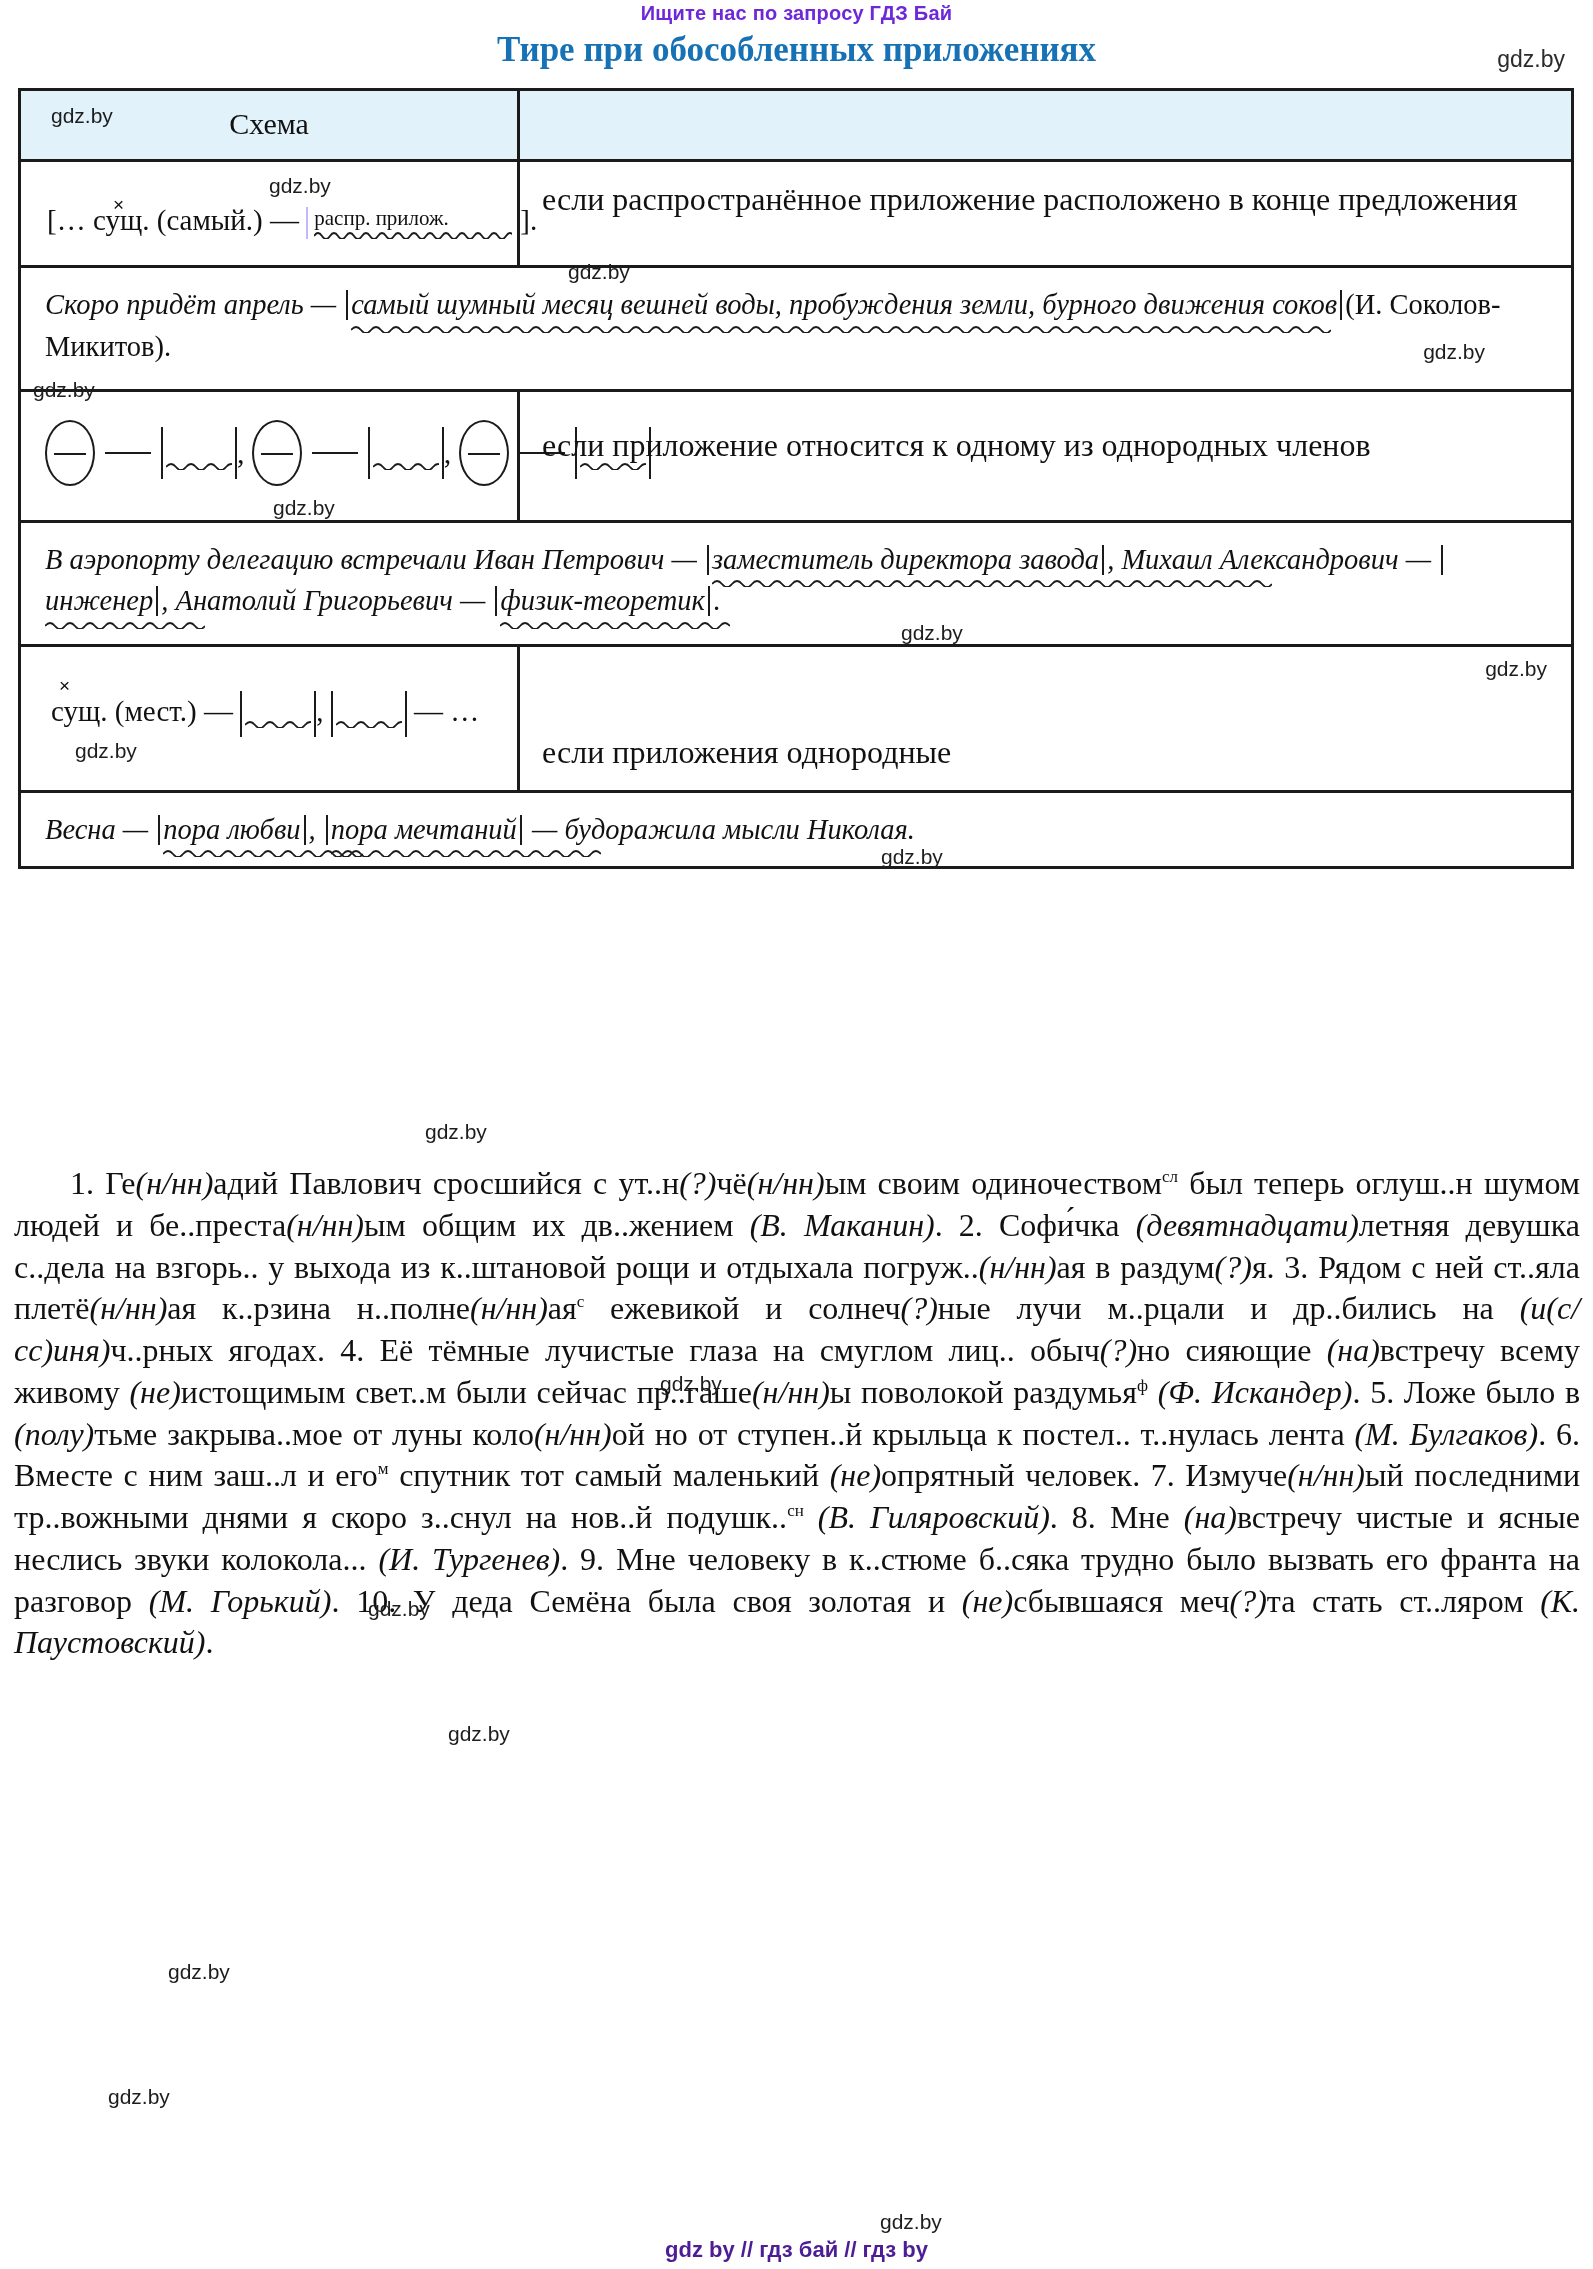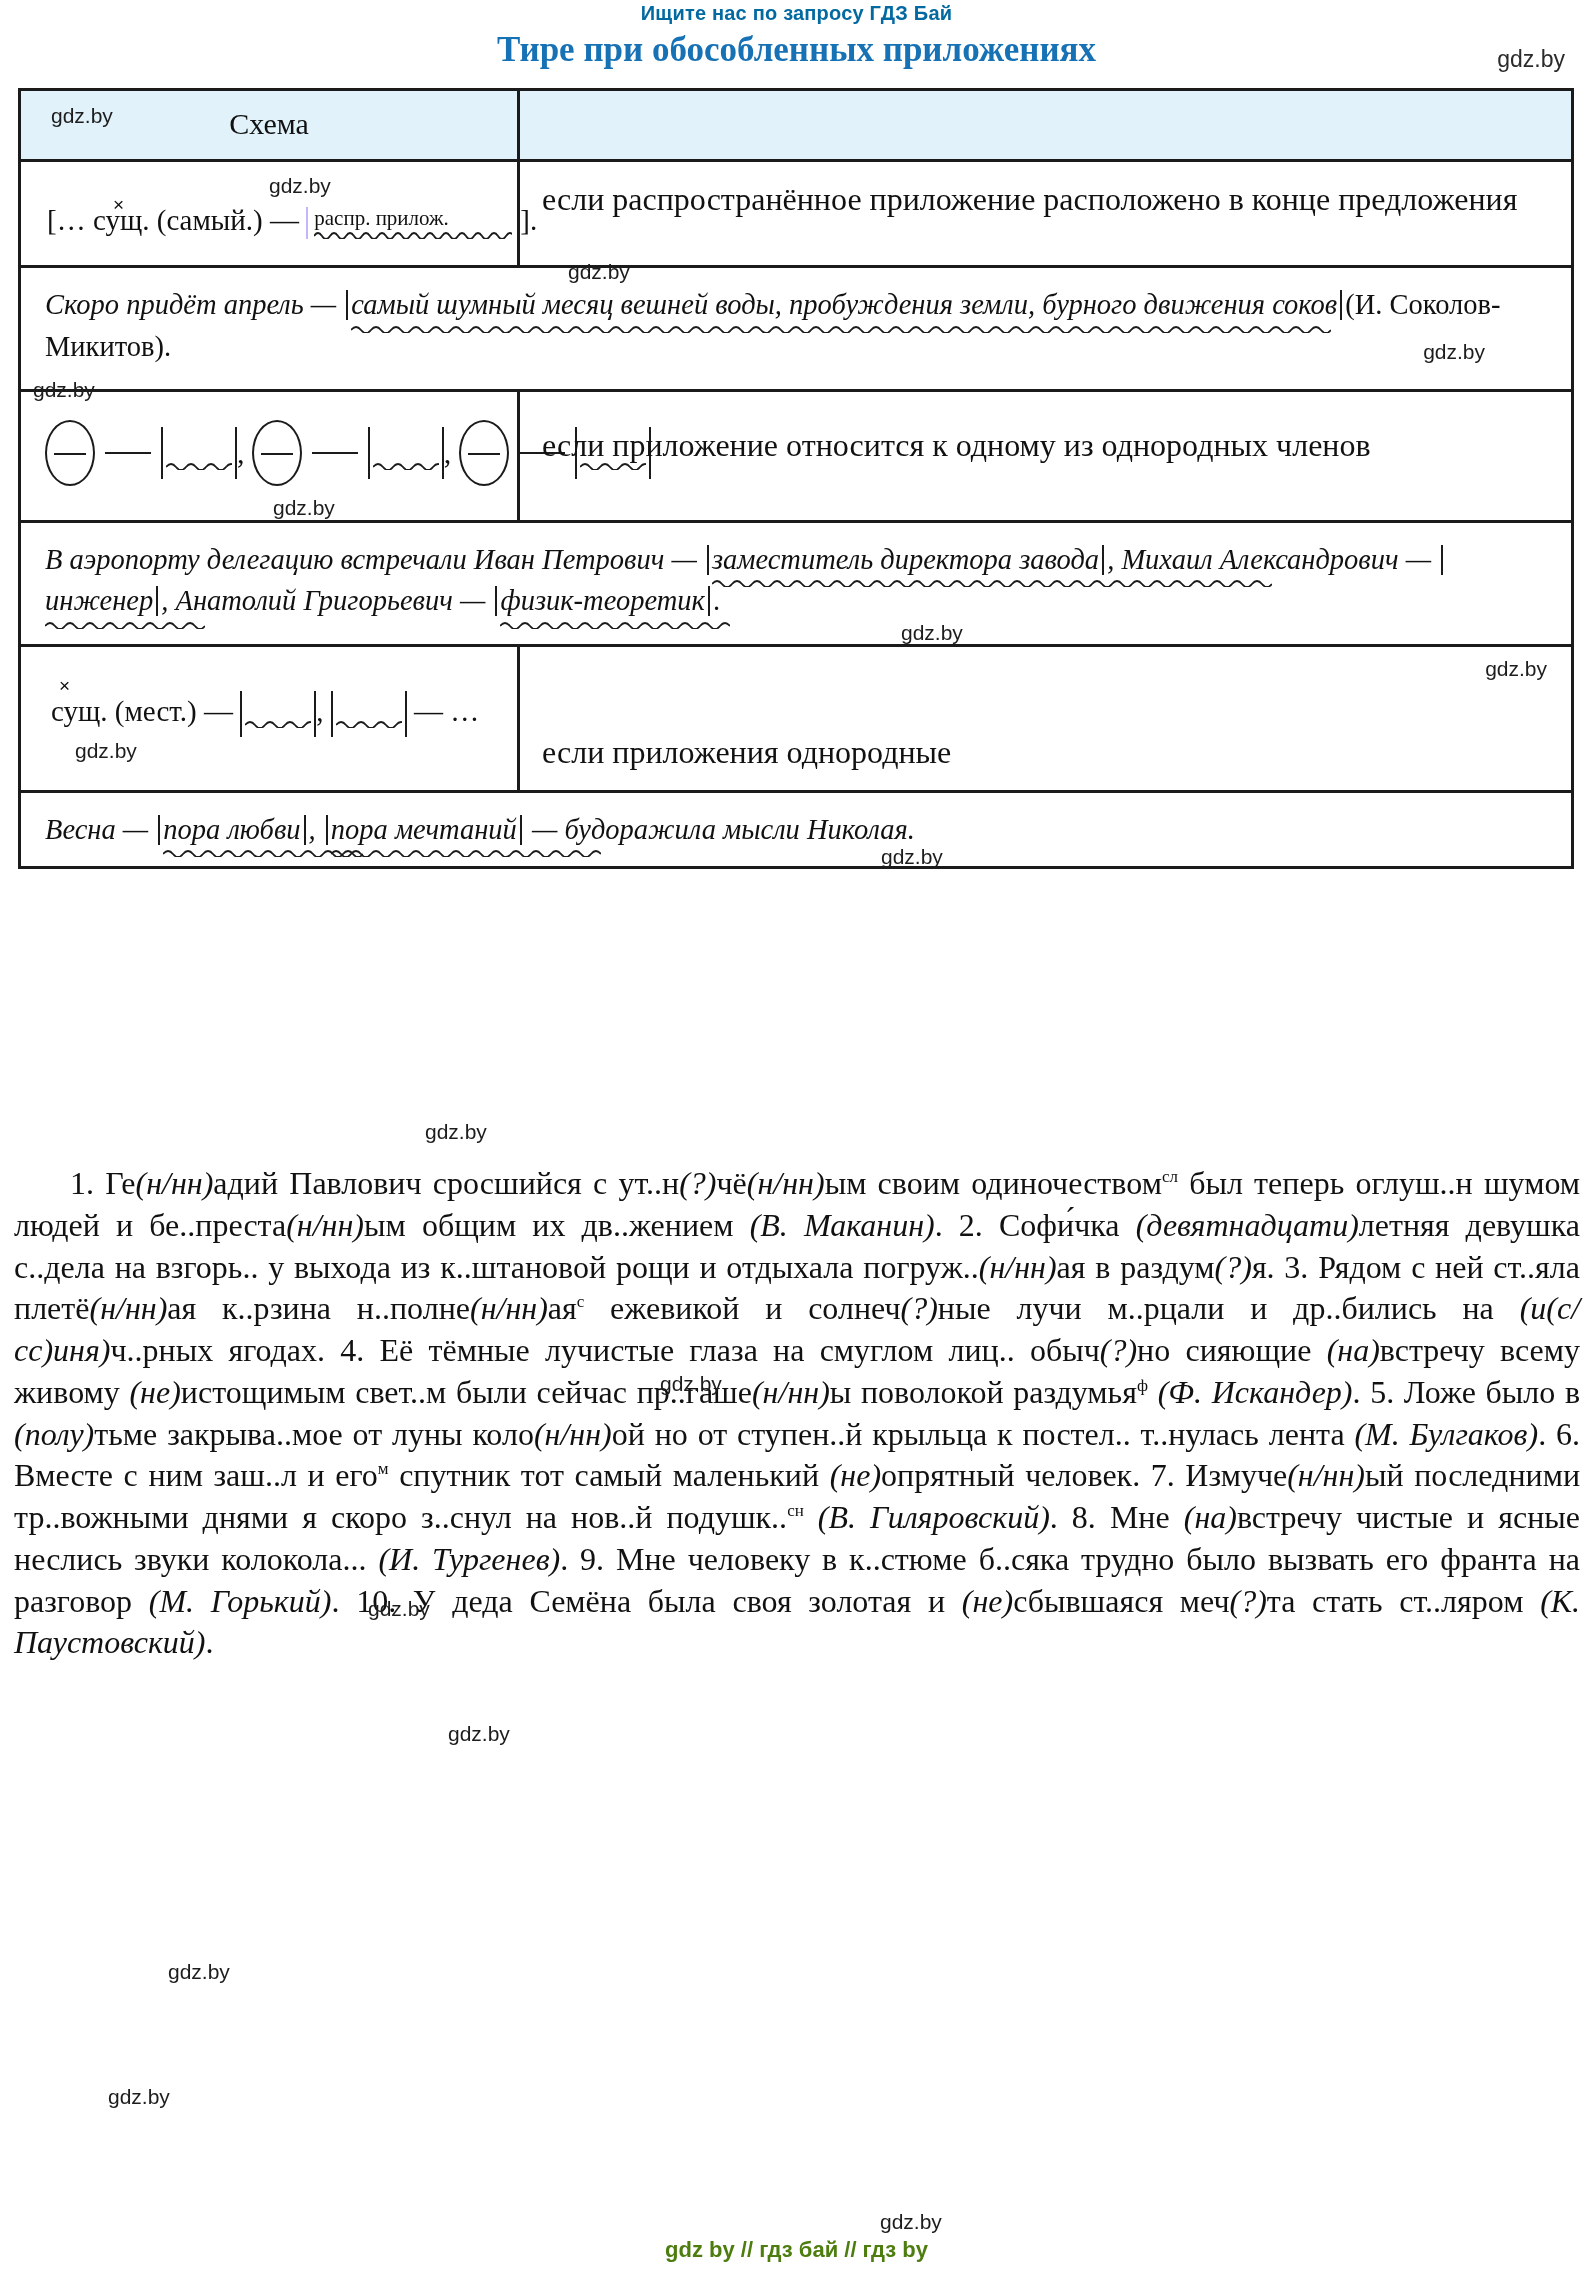--- a/index.html
+++ b/index.html
@@ -19,21 +19,21 @@
   
   .top-banner {
     position: absolute;
     top: 2px;
     left: 0;
     width: 100%;
     text-align: center;
     font-family: "Liberation Sans", sans-serif;
     font-size: 20px;
     font-weight: bold;
-    color: #0369a1;
+    color: #6d28d9;
     letter-spacing: .2px;
   }
 
   
   .page-title {
     position: absolute;
     top: 30px;
     left: 0;
     width: 100%;
     text-align: center;
@@ -236,21 +236,21 @@
   
   .footer {
     position: absolute;
     bottom: 6px;
     left: 0;
     width: 100%;
     text-align: center;
     font-family: "Liberation Sans", sans-serif;
     font-size: 22px;
     font-weight: bold;
-    color: #4d7c0f;
+    color: #4c1d95;
   }
 </style>
 </head>
 <body>
 
 <div class="top-banner">Ищите нас по запросу ГДЗ Бай</div>
 
 <div class="page-title">Тире при обособленных приложениях</div>
 <div class="title-wm">gdz.by</div>
 

